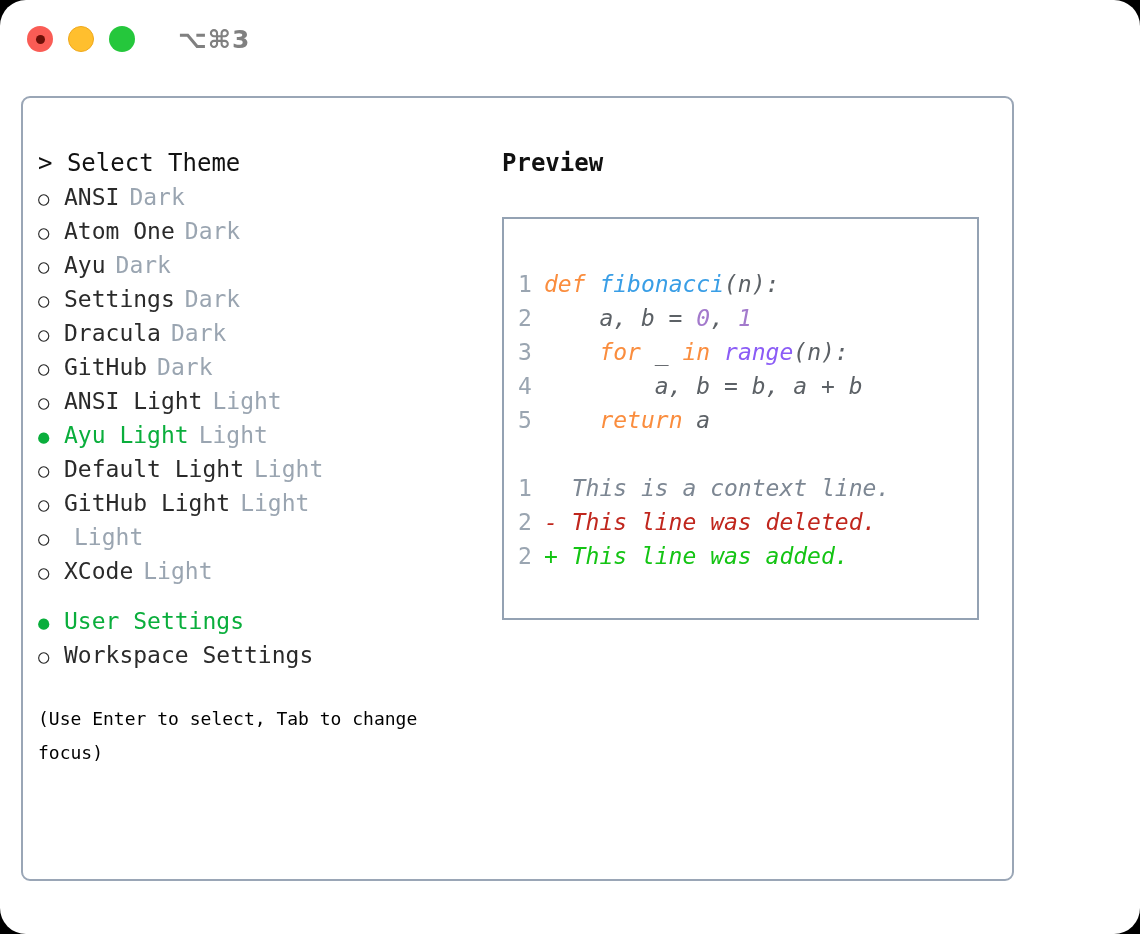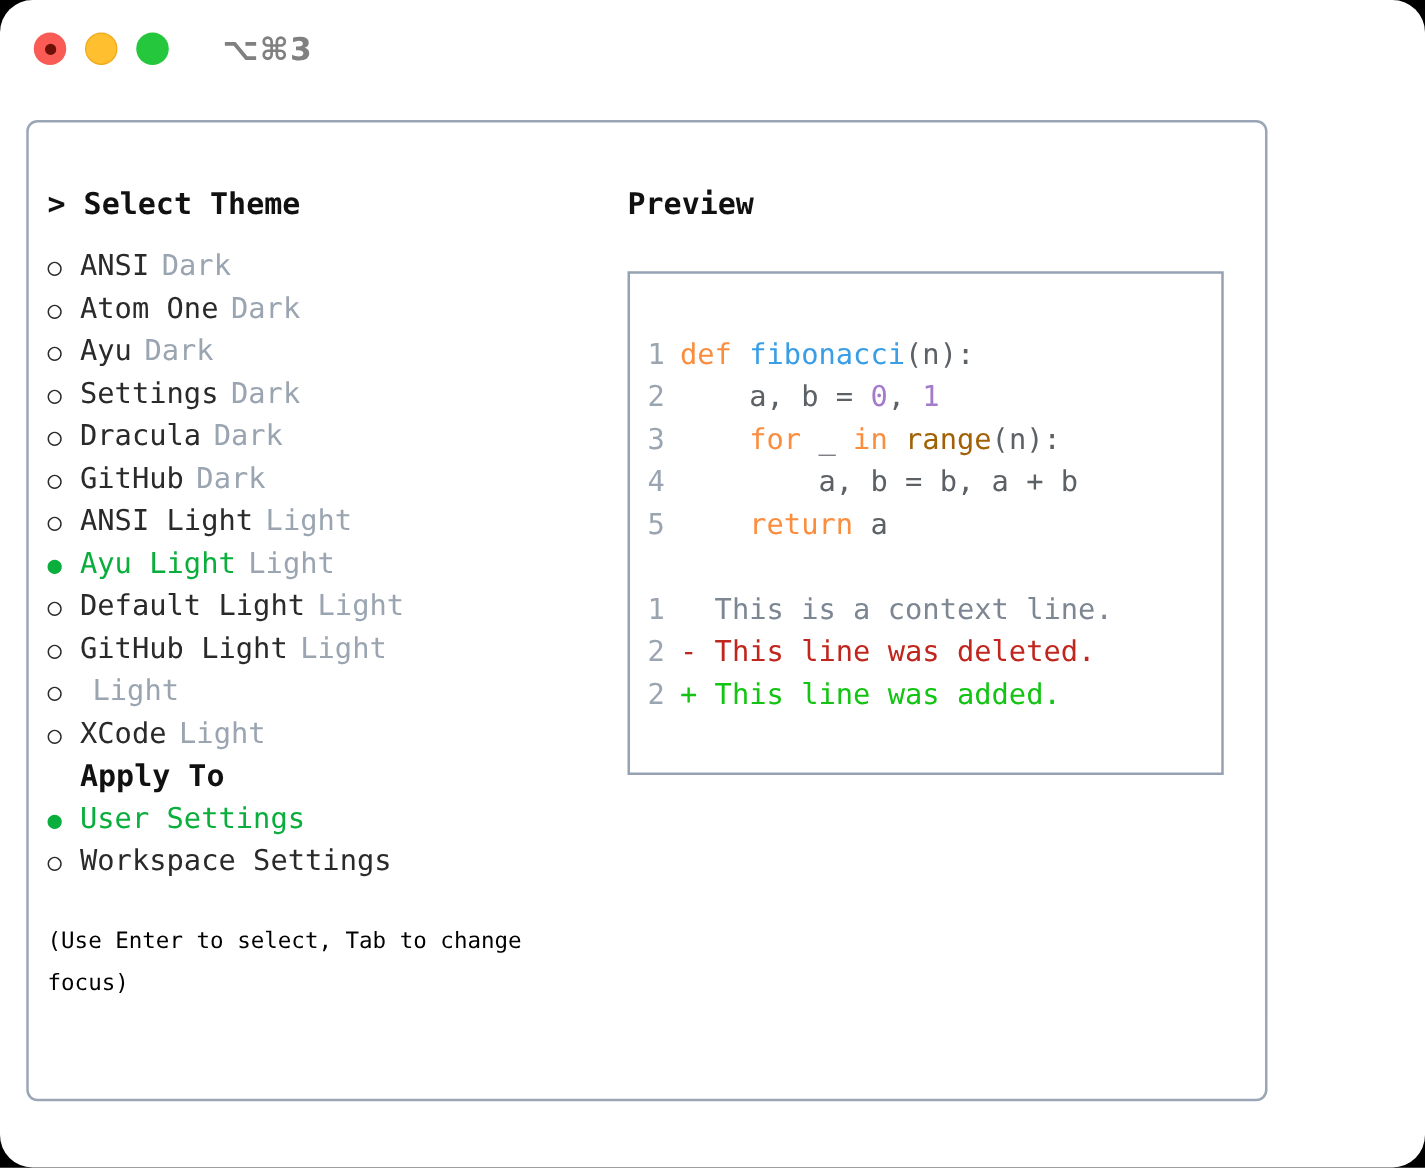--- a/index.html
+++ b/index.html
@@ -85,21 +85,21 @@
 
   
   .left-col {
     position: absolute;
     left: 15px;
     top: 48px;
     width: 440px;
   }
   .section-title {
     font-size: 24px;
-    font-weight: bold;
+    font-weight: normal;
     color: #111111;
     line-height: 34px;
     white-space: pre;
   }
   .section-title.unfocused {
     padding-left: 26px;
   }
   .opt-row {
     display: flex;
     align-items: baseline;
@@ -113,21 +113,20 @@
     flex: 0 0 26px;
     color: #2a2a2a;
     font-size: 19px;
   }
   .marker.sel { color: #0aae3c; }
   .opt-name { color: #2a2a2a; }
   .opt-name.sel { color: #0aae3c; }
   .opt-cat {
     color: #9aa5b1;
     padding-left: 10px;
-    margin-top: 16px;
   }
   .spacer-16 { height: 16px; }
   .spacer-30 { height: 30px; }
   .hint {
     font-size: 18px;
     line-height: 34px;
     color: #000000;
     width: 400px;
   }
 
@@ -158,26 +157,26 @@
     line-height: 34px;
     white-space: pre;
     display: flex;
   }
   .gutter {
     color: #9aa5b1;
     width: 26px;
     flex: 0 0 26px;
     text-align: left;
   }
-  .code-body { white-space: pre; }
+  .code-body { white-space: pre; font-style: italic; }
 
   .tok-kw   { color: #fa8d3e; }
   .tok-fn   { color: #399ee6; }
   .tok-num  { color: #a37acc; }
-  .tok-call { color: #a16207; }
+  .tok-call { color: #8b5cf6; }
   .tok-pl   { color: #5c6166; }
 
   .diff-gap { height: 34px; }
   .diff-ctx { color: #7d8793; }
   .diff-del { color: #c0261d; text-align: center; }
   .diff-add { color: #14c414; }
 </style>
 </head>
 <body>
 
@@ -209,21 +208,20 @@
             <div class="opt-row"><span class="marker">○</span><span class="opt-name">ANSI Light</span><span class="opt-cat">Light</span></div>
             <div class="opt-row"><span class="marker sel">●</span><span class="opt-name sel">Ayu Light</span><span class="opt-cat">Light</span></div>
             <div class="opt-row"><span class="marker">○</span><span class="opt-name">Default Light</span><span class="opt-cat">Light</span></div>
             <div class="opt-row"><span class="marker">○</span><span class="opt-name">GitHub Light</span><span class="opt-cat">Light</span></div>
             <div class="opt-row"><span class="marker">○</span><span class="opt-cat">Light</span></div>
             <div class="opt-row"><span class="marker">○</span><span class="opt-name">XCode</span><span class="opt-cat">Light</span></div>
           </div>
 
         <div class="spacer-16"></div>
 
-        <div class="section-title unfocused">Apply To</div>
 
         <div id="apply-list">
             <div class="opt-row"><span class="marker sel">●</span><span class="opt-name sel">User Settings</span></div>
             <div class="opt-row"><span class="marker">○</span><span class="opt-name">Workspace Settings</span></div>
           </div>
 
         <div class="spacer-30"></div>
 
         <div class="hint">(Use Enter to select, Tab to change focus)</div>
       </div>

